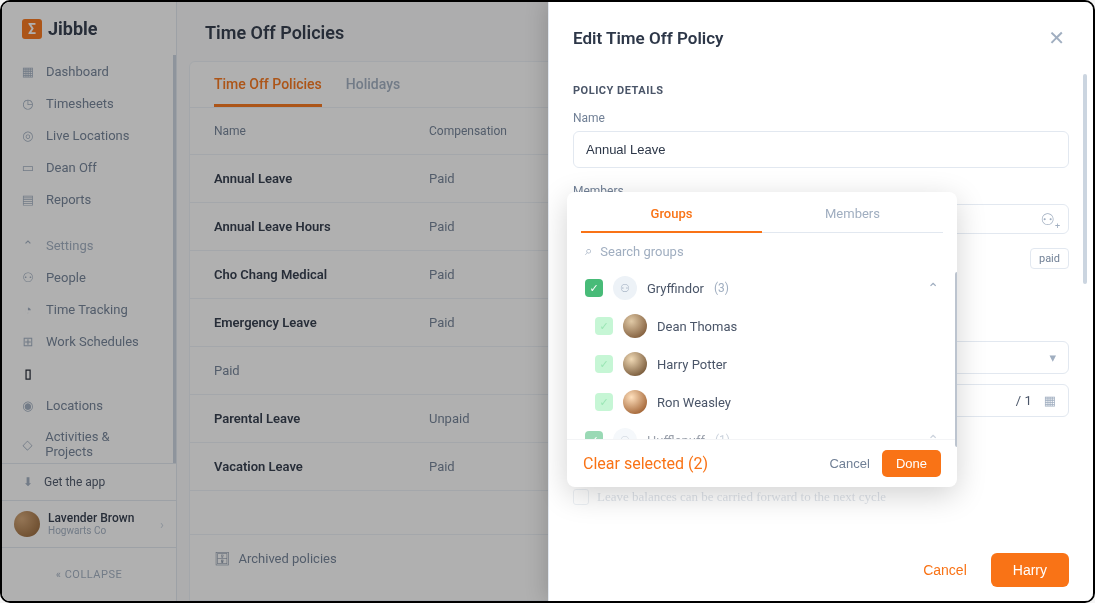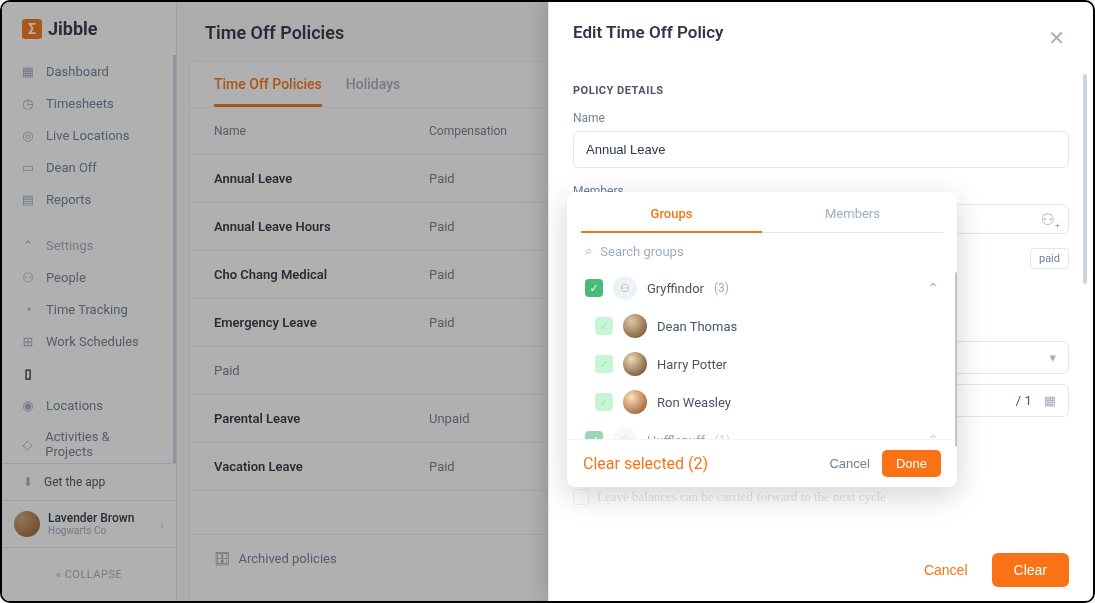--- a/index.html
+++ b/index.html
@@ -39,21 +39,21 @@
   .table-row { display:flex; padding: 16px 24px; border-bottom:1px solid #edf2f7; font-size:13px;}
   .table-row .col-name { font-weight:600; color:#2d3748; }
   .table-row .col-comp { color:#718096; }
   .archived { display:flex; align-items:center; gap:8px; padding:16px 24px; color:#718096; font-size:13px;}
   
   
   .overlay { position:absolute; inset:0; background:rgba(30,30,30,0.35); }
   
   
   .panel { position:absolute; top:0; right:0; width:545px; height:100%; background:#fff; box-shadow:-4px 0 20px rgba(0,0,0,0.15); display:flex; flex-direction:column; border-left:1px solid #e2e8f0; border-radius: 0 8px 8px 0;}
-  .panel-head { display:flex; align-items:flex-start; justify-content:space-between; padding: 20px 24px; }
+  .panel-head { display:flex; align-items:center; justify-content:space-between; padding: 20px 24px; }
   .panel-title { font-size:17px; font-weight:600; color:#2d3748;}
   .close-x { font-size:20px; color:#a0aec0; cursor:pointer; padding:4px;}
   .panel-body { flex:1; overflow:hidden; padding: 0 24px; position:relative; }
   .scroll-ind { position:absolute; right:6px; top:0; width:4px; height:210px; background:#cbd5e0; border-radius:2px;}
   .section-label { font-size:11px; font-weight:700; letter-spacing:0.5px; color:#4a5568; margin: 10px 0 14px; }
   .field-label { font-size:12px; color:#718096; margin-bottom:6px; }
   .text-input { width:100%; border:1px solid #e2e8f0; border-radius:6px; padding:10px 12px; font-size:13px; color:#2d3748; margin-bottom:16px;}
   
   .members-box { border:1px solid #e2e8f0; border-radius:6px; height:30px; position:relative; margin-bottom:14px;}
   .members-add { position:absolute; right:8px; top:5px; color:#a0aec0; font-size:16px;}
@@ -257,21 +257,21 @@
       <span>BALANCE RULES</span>
       <span class="info-icon">i</span>
     </div>
     <div class="check-row" style="opacity:0.35">
       <span class="cb"></span>
       <span class="balance-text">Leave balances can be carried forward to the next cycle</span>
     </div>
   </div>
   <div class="panel-foot">
     <button class="btn-cancel">Cancel</button>
-    <button class="btn-save">Clear</button>
+    <button class="btn-save">Harry</button>
   </div>
 </div>
 
 <div class="popover">
   <div class="pop-tabs">
     <div class="pop-tab active">Groups</div>
     <div class="pop-tab">Members</div>
   </div>
   <div class="pop-search">
     <span>⌕</span>

